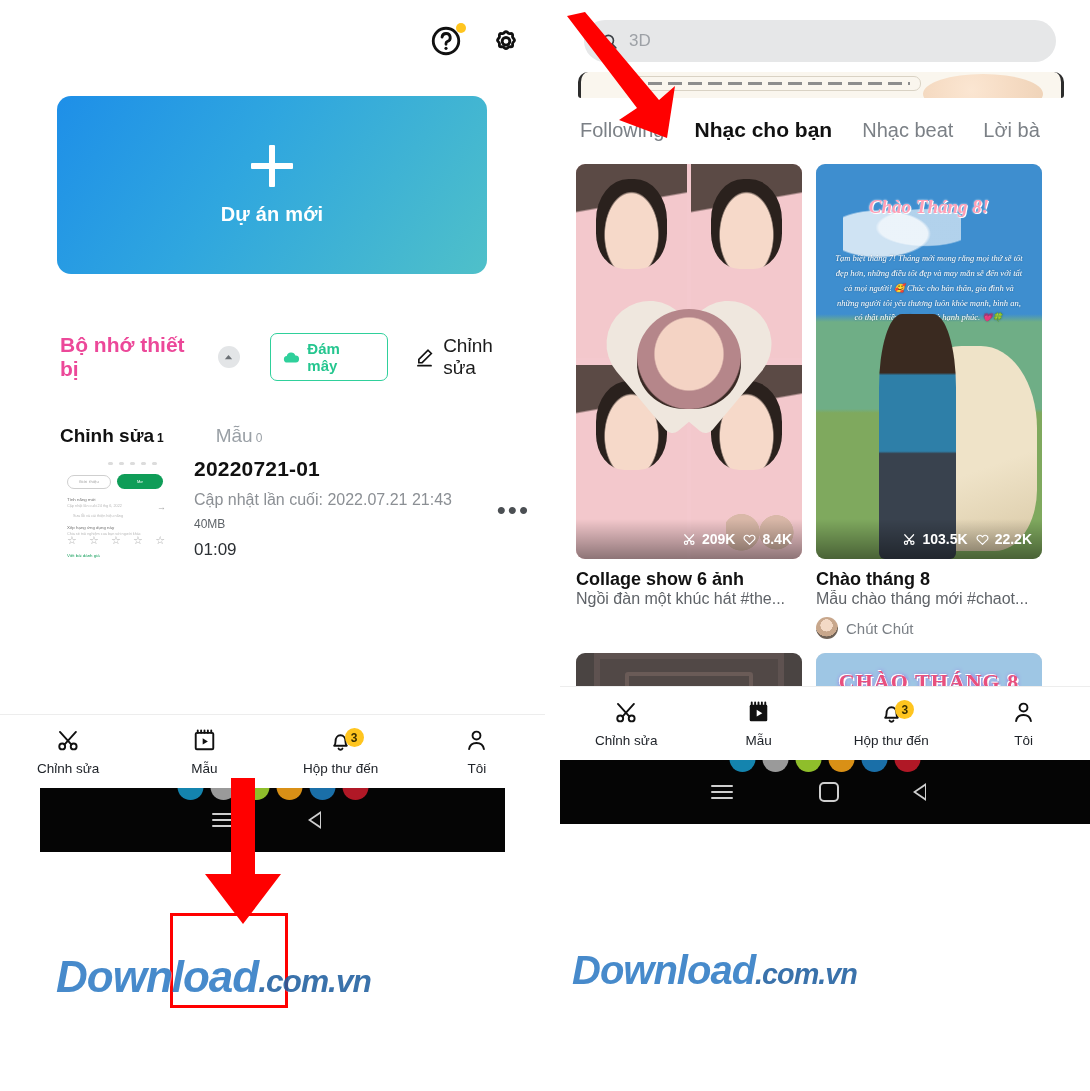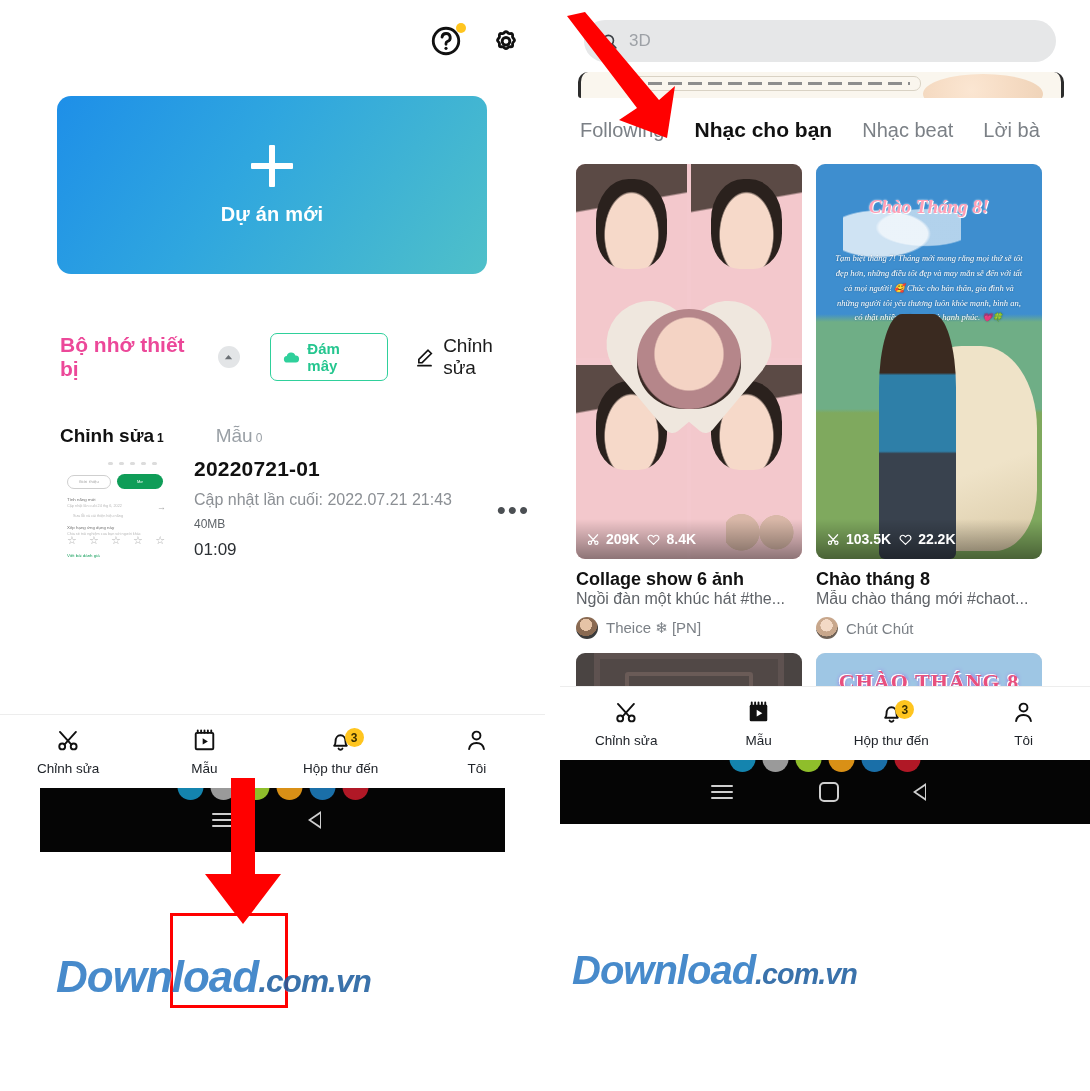--- a/index.html
+++ b/index.html
@@ -209,21 +209,21 @@
   .feed-card { width: 226px; cursor:pointer; }
   .fc-thumb {
     width: 226px; height: 395px; border-radius: 9px; overflow:hidden;
     position: relative; background:#ddd;
   }
   .fc-thumb.short { height: 230px; }
   .fc-stats {
     position:absolute; left:0; right:0; bottom:0; height: 40px;
     background: linear-gradient(to top, rgba(0,0,0,.42), rgba(0,0,0,0));
     display:flex; align-items:center; gap: 7px; padding: 0 10px;
-    color:#fff; font-size: 14px; font-weight:700;
+    color:#fff; font-size: 14px; font-weight:700;justify-content:flex-end;
   }
   .fc-stats svg { width: 15px; height: 15px; }
   .fc-stat { display:flex; align-items:center; gap:5px; }
   .fc-title { font-size: 18px; font-weight:700; color:#111; margin-top: 10px; }
   .fc-desc {
     font-size: 16px; color:#5f6368; 
     white-space:nowrap; overflow:hidden; text-overflow: ellipsis; width: 226px;
   }
   .fc-author { display:flex; align-items:center; gap: 8px; margin-top: 9px; }
   .fc-avatar {
@@ -592,24 +592,20 @@
               <span class="fc-stat">
                 <svg viewBox="0 0 24 24" fill="none" stroke="#fff" stroke-width="1.9">
                   <path d="M12 19.8 4.6 12.6a4.3 4.3 0 1 1 6.1-6.1l1.3 1.3 1.3-1.3a4.3 4.3 0 1 1 6.1 6.1z" stroke-linejoin="round"></path>
                 </svg>
                 <b>8.4K</b>
               </span>
             </div>
           </div>
           <div class="fc-title">Collage show 6 ảnh</div>
           <div class="fc-desc">Ngồi đàn một khúc hát #the...</div>
-          <div class="fc-author">
-            <span class="fc-avatar"></span>
-            <span class="fc-aname">Theice ❄ [PN]</span>
-          </div>
         </div>
 
         <div class="feed-card">
           <div class="fc-thumb">
             <div class="art-chao8">
               <div class="sky-cloud"></div>
               <div class="c8-title">Chào Tháng 8!</div>
               <div class="c8-body">Tạm biệt tháng 7! Tháng mới mong rằng mọi thứ sẽ tốt đẹp hơn, những điều tốt đẹp và may mắn sẽ đến với tất cả mọi người! 🥰 Chúc cho bản thân, gia đình và những người tôi yêu thương luôn khỏe mạnh, bình an, có thật nhiều niềm vui và hạnh phúc. 💗🍀</div>
               <div class="alpaca"></div>
               <div class="person"></div>

